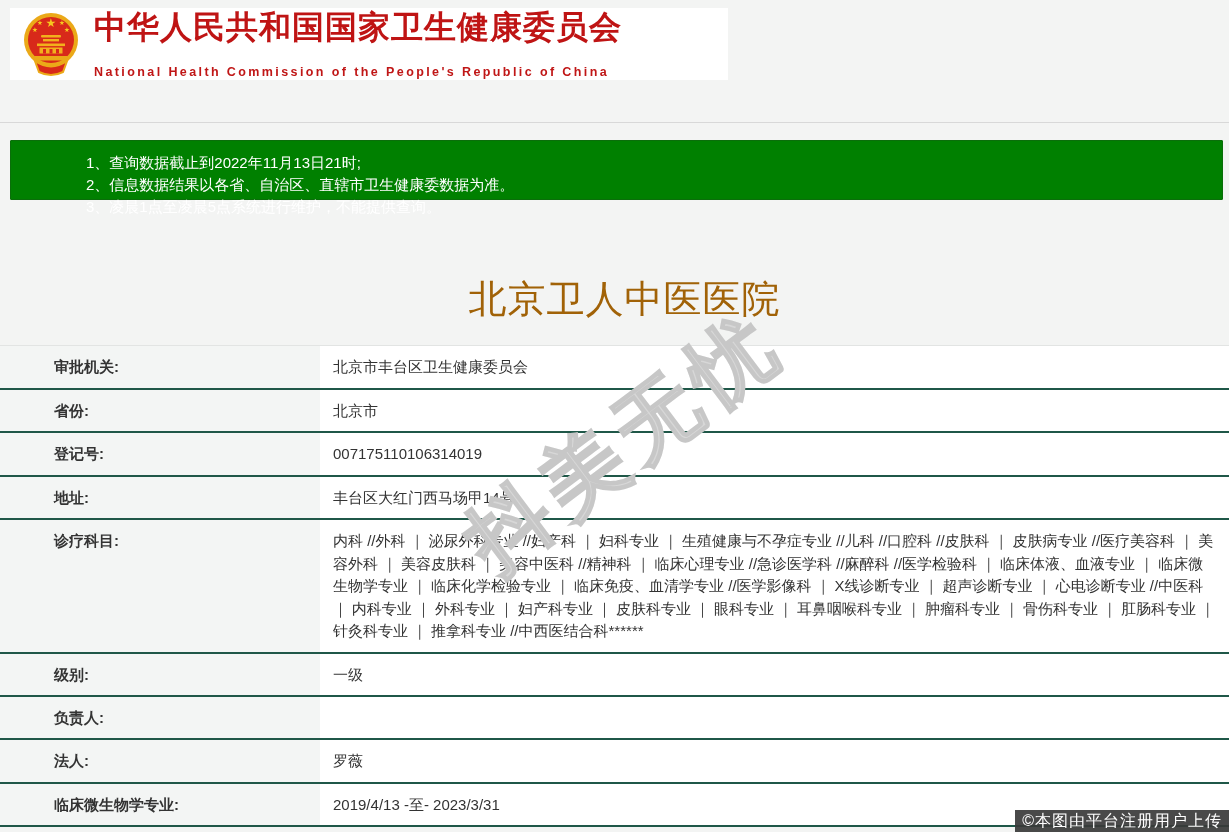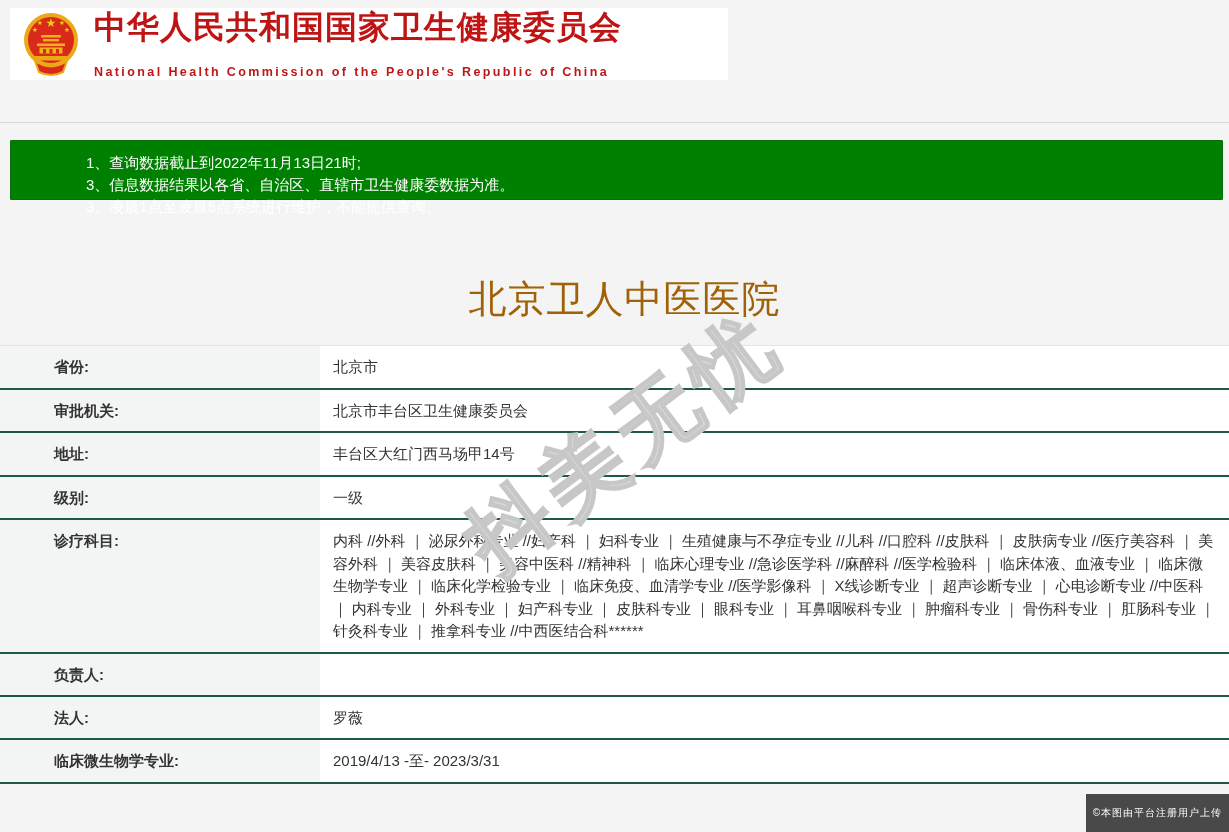--- a/index.html
+++ b/index.html
@@ -124,23 +124,23 @@
     pointer-events: none;
     z-index: 5;
   }
 
   
   .credit-badge {
     position: absolute;
     right: 0; bottom: 0;
     background: rgba(58,58,58,0.92);
     color: #ffffff;
-    font-size: 10px;
+    font-size: 16px;
     line-height: 14px;
-    padding: 12px 7px;
+    padding: 4px 7px;
     letter-spacing: 1px;
     z-index: 6;
   }
 </style>
 </head>
 <body>
 
 <div class="header-card">
   <svg class="emblem" viewBox="0 0 62 68" aria-hidden="true">
     <circle cx="31" cy="30" r="27" fill="#eba918"></circle>
@@ -167,48 +167,52 @@
   <div class="header-text">
     <div class="header-title-cn">中华人民共和国国家卫生健康委员会</div>
     <div class="header-title-en">National Health Commission of the People's Republic of China</div>
   </div>
 </div>
 
 <div class="header-divider"></div>
 
 <div class="notice">
   <div>1、查询数据截止到2022年11月13日21时;</div>
-  <div>3、信息数据结果以各省、自治区、直辖市卫生健康委数据为准。</div>
+  <div>2、信息数据结果以各省、自治区、直辖市卫生健康委数据为准。</div>
   <div>3、凌晨1点至凌晨5点系统进行维护，不能提供查询。</div>
 </div>
 
 <h1 class="hospital-title">北京卫人中医医院</h1>
 
 <div class="info-table">
   <div class="row">
+    <div class="cell-label">审批机关:</div>
+    <div class="cell-value">北京市丰台区卫生健康委员会</div>
+  </div>
+  <div class="row">
     <div class="cell-label">省份:</div>
     <div class="cell-value">北京市</div>
   </div>
   <div class="row">
-    <div class="cell-label">审批机关:</div>
-    <div class="cell-value">北京市丰台区卫生健康委员会</div>
+    <div class="cell-label">登记号:</div>
+    <div class="cell-value">007175110106314019</div>
   </div>
   <div class="row">
     <div class="cell-label">地址:</div>
     <div class="cell-value">丰台区大红门西马场甲14号</div>
   </div>
   <div class="row">
+    <div class="cell-label">诊疗科目:</div>
+    <div class="cell-value">内科 //外科 ｜ 泌尿外科专业 //妇产科 ｜ 妇科专业 ｜ 生殖健康与不孕症专业 //儿科 //口腔科 //皮肤科 ｜ 皮肤病专业 //医疗美容科 ｜ 美容外科 ｜ 美容皮肤科 ｜ 美容中医科 //精神科 ｜ 临床心理专业 //急诊医学科 //麻醉科 //医学检验科 ｜ 临床体液、血液专业 ｜ 临床微生物学专业 ｜ 临床化学检验专业 ｜ 临床免疫、血清学专业 //医学影像科 ｜ X线诊断专业 ｜ 超声诊断专业 ｜ 心电诊断专业 //中医科 ｜ 内科专业 ｜ 外科专业 ｜ 妇产科专业 ｜ 皮肤科专业 ｜ 眼科专业 ｜ 耳鼻咽喉科专业 ｜ 肿瘤科专业 ｜ 骨伤科专业 ｜ 肛肠科专业 ｜ 针灸科专业 ｜ 推拿科专业 //中西医结合科******</div>
+  </div>
+  <div class="row">
     <div class="cell-label">级别:</div>
     <div class="cell-value">一级</div>
   </div>
   <div class="row">
-    <div class="cell-label">诊疗科目:</div>
-    <div class="cell-value">内科 //外科 ｜ 泌尿外科专业 //妇产科 ｜ 妇科专业 ｜ 生殖健康与不孕症专业 //儿科 //口腔科 //皮肤科 ｜ 皮肤病专业 //医疗美容科 ｜ 美容外科 ｜ 美容皮肤科 ｜ 美容中医科 //精神科 ｜ 临床心理专业 //急诊医学科 //麻醉科 //医学检验科 ｜ 临床体液、血液专业 ｜ 临床微生物学专业 ｜ 临床化学检验专业 ｜ 临床免疫、血清学专业 //医学影像科 ｜ X线诊断专业 ｜ 超声诊断专业 ｜ 心电诊断专业 //中医科 ｜ 内科专业 ｜ 外科专业 ｜ 妇产科专业 ｜ 皮肤科专业 ｜ 眼科专业 ｜ 耳鼻咽喉科专业 ｜ 肿瘤科专业 ｜ 骨伤科专业 ｜ 肛肠科专业 ｜ 针灸科专业 ｜ 推拿科专业 //中西医结合科******</div>
-  </div>
-  <div class="row">
     <div class="cell-label">负责人:</div>
     <div class="cell-value"></div>
   </div>
   <div class="row">
     <div class="cell-label">法人:</div>
     <div class="cell-value">罗薇</div>
   </div>
   <div class="row">
     <div class="cell-label">临床微生物学专业:</div>
     <div class="cell-value">2019/4/13 -至- 2023/3/31</div>

